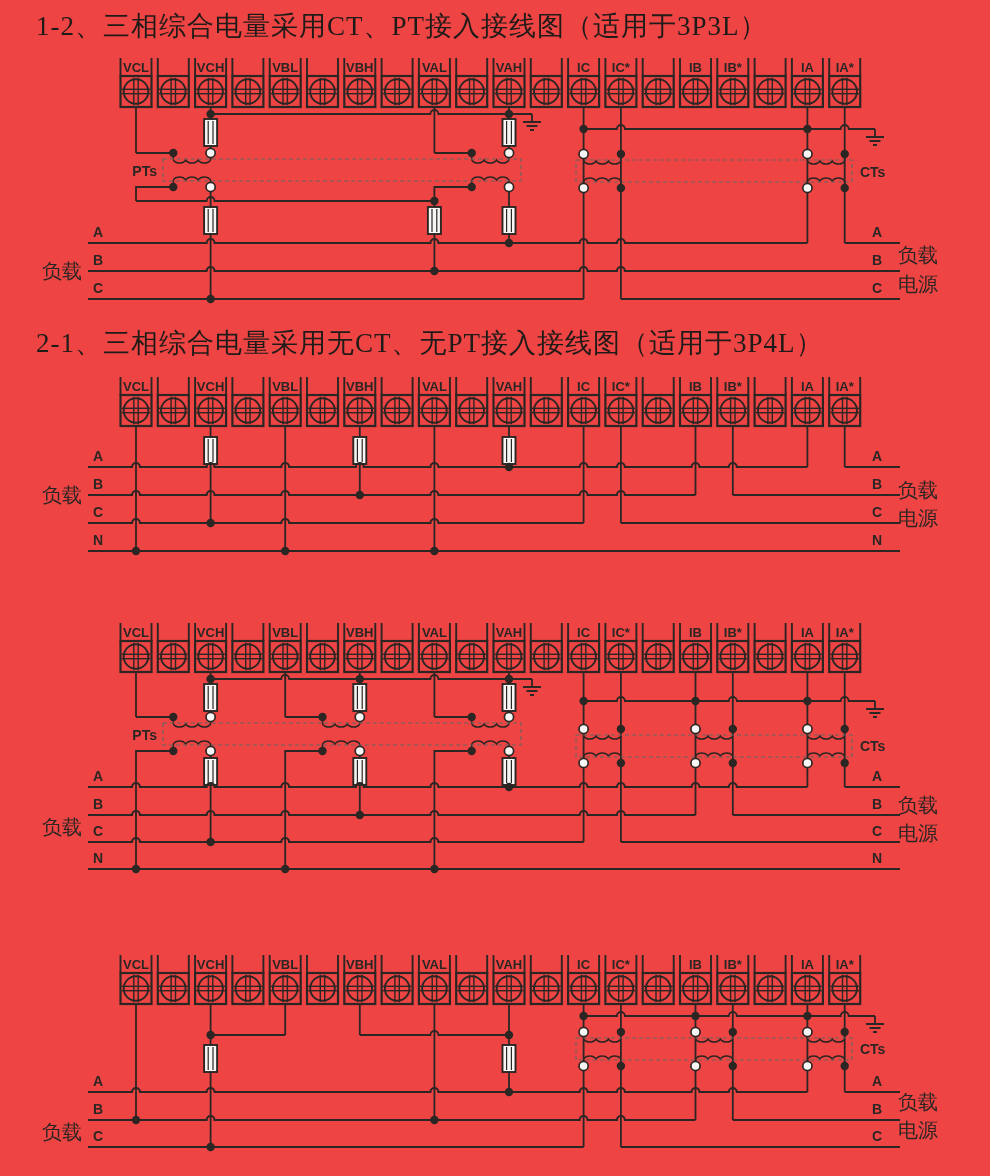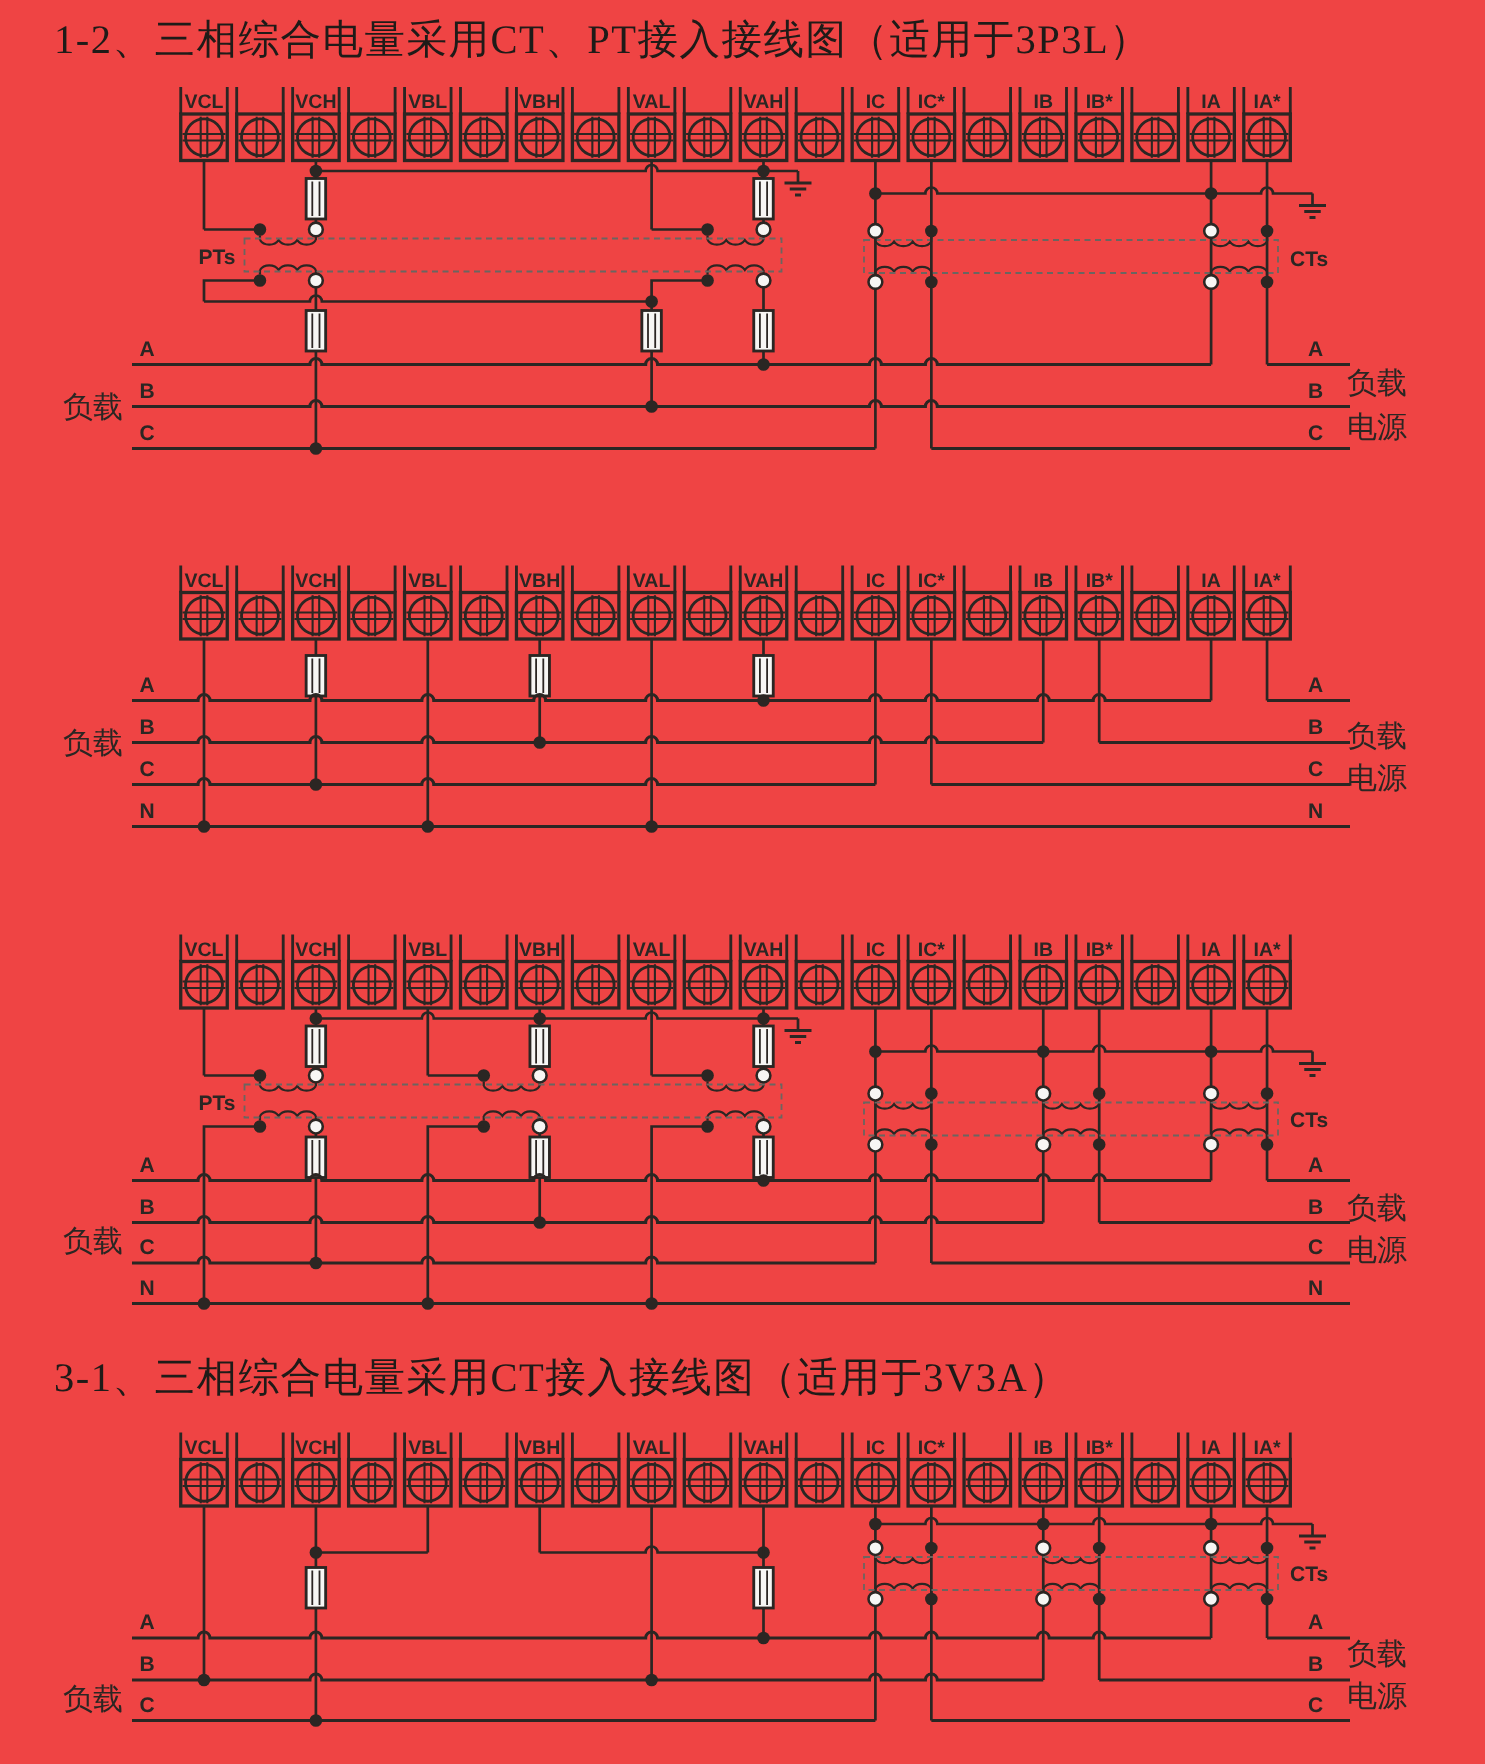--- a/index.html
+++ b/index.html
@@ -8,21 +8,21 @@
   .sec-title{position:absolute;left:36px;margin:0;font-family:"Liberation Serif","DejaVu Serif",serif;
     font-weight:400;font-size:27px;color:#1f1b18;letter-spacing:1px;white-space:nowrap;}
   #diagram-svg{position:absolute;left:0;top:0;}
   text{user-select:none;}
 </style>
 </head>
 <body>
 
 <div class="canvas">
   <h2 class="sec-title" style="top:8px">1-2、三相综合电量采用CT、PT接入接线图（适用于3P3L）</h2>
-  <h2 class="sec-title" style="top:900px">3-1、三相综合电量采用CT接入接线图（适用于3V3A）</h2>
+  <h2 class="sec-title" style="top:325px">2-1、三相综合电量采用无CT、无PT接入接线图（适用于3P4L）</h2>
   <svg id="diagram-svg" width="990" height="1176" viewBox="0 0 990 1176">
       <g>
         <line x1="120.5" y1="58" x2="120.5" y2="76" stroke="#2b2623" stroke-width="1.9"></line>
         <line x1="151.5" y1="58" x2="151.5" y2="76" stroke="#2b2623" stroke-width="1.9"></line>
         <rect x="120.5" y="76" width="31" height="31" fill="none" stroke="#2b2623" stroke-width="2.2"></rect>
         <circle cx="136" cy="91.5" r="12.3" fill="none" stroke="#2b2623" stroke-width="1.9"></circle>
         <line x1="121.7" y1="89.3" x2="150.3" y2="89.3" stroke="#2b2623" stroke-width="1.4"></line>
         <line x1="133.8" y1="77.8" x2="133.8" y2="105.2" stroke="#2b2623" stroke-width="1.4"></line>
         <line x1="121.7" y1="93.7" x2="150.3" y2="93.7" stroke="#2b2623" stroke-width="1.4"></line>
         <line x1="138.2" y1="77.8" x2="138.2" y2="105.2" stroke="#2b2623" stroke-width="1.4"></line>

